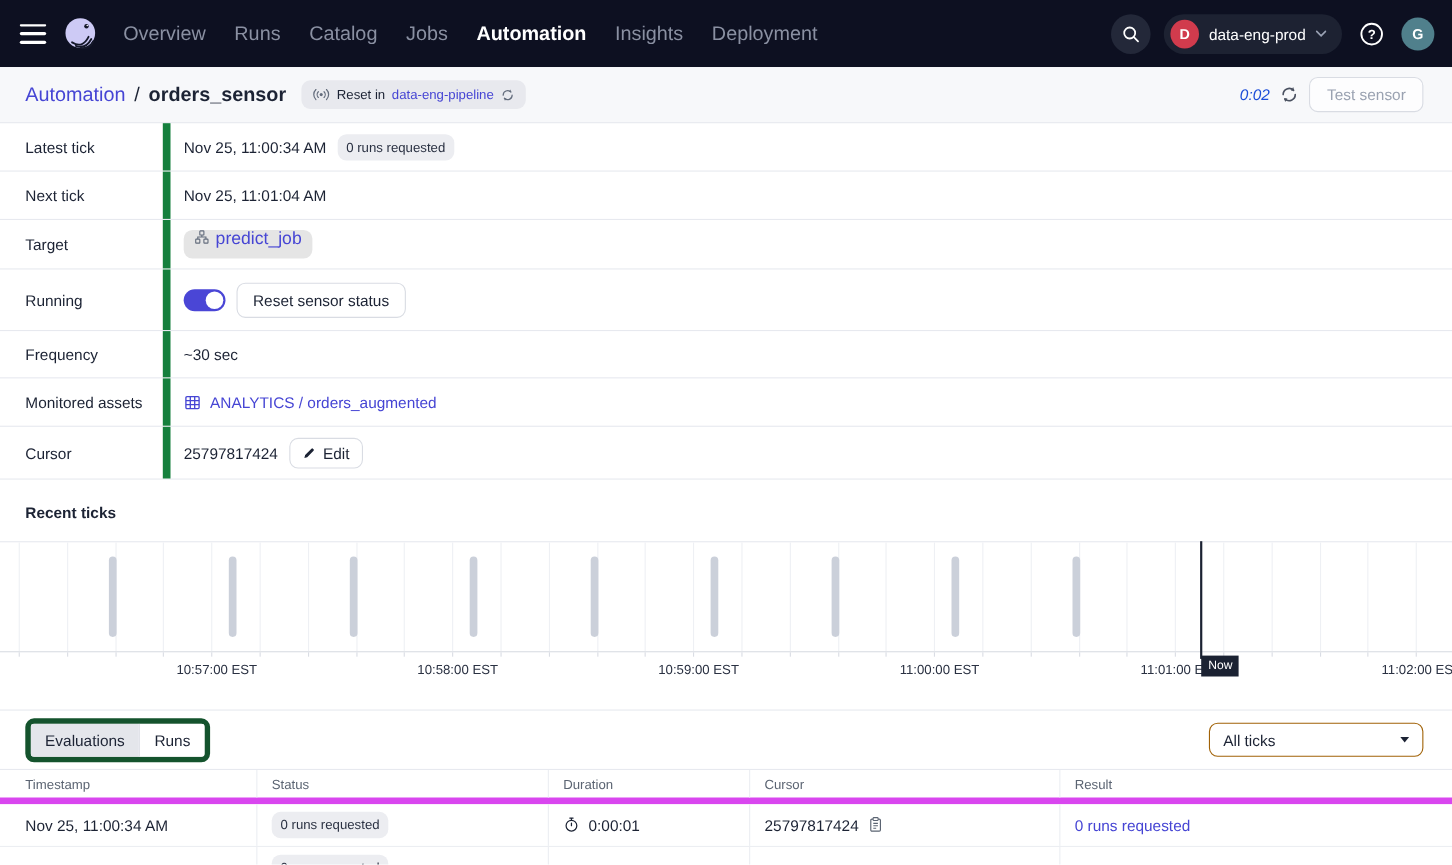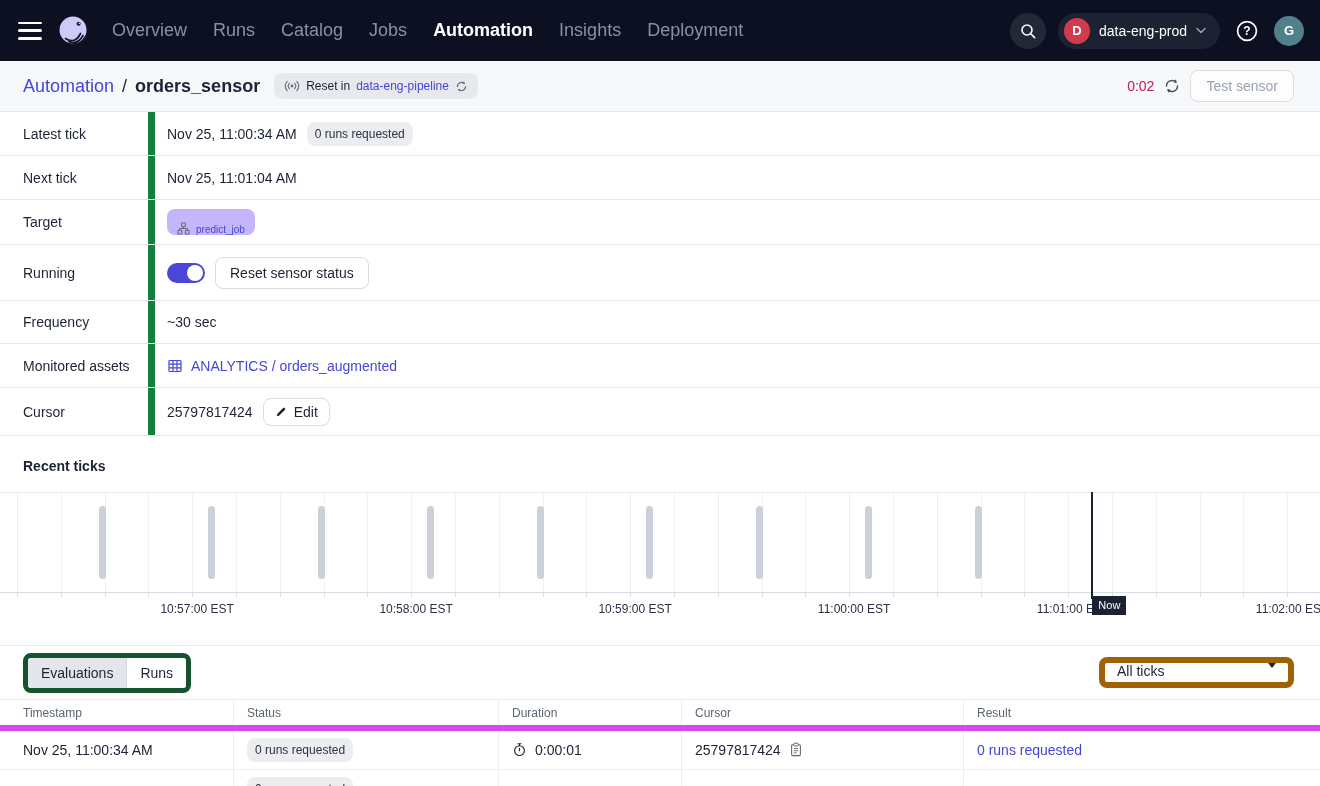--- a/index.html
+++ b/index.html
@@ -24,31 +24,31 @@
 
   
   .page-header { height:51px; background:#f7f8fa; border-bottom:1px solid #e7e9ef; display:flex; align-items:center; padding:0 26px 0 23px; }
   .breadcrumb { display:flex; align-items:baseline; gap:8px; font-size:18px; }
   .crumb-root { color:#4645d4; cursor:pointer; }
   .crumb-sep { color:#1c2334; }
   .crumb-title { font-weight:700; color:#1c2334; }
   .type-pill { margin-left:14px; background:#e8e9ee; border-radius:8px; height:26px; display:flex; align-items:center; gap:6px; padding:0 10px; font-size:12px; color:#1c2334; }
   .type-pill .lnk { color:#4645d4; cursor:pointer; }
   .header-right { margin-left:auto; display:flex; align-items:center; gap:10px; }
-  .countdown { font-size:14px; color:#be185d; }
+  .countdown { font-size:14px; color:#1d4ed8;font-style:italic; }
   .icon-btn { background:none; border:none; color:#4a5160; display:flex; align-items:center; cursor:pointer; padding:0; }
   .test-btn { background:#fdfdfe; border:1px solid #d9dce3; border-radius:8px; color:#9aa2b1; font-size:14px; padding:7px 15px; font-family:inherit; }
 
   
   .drow { display:flex; align-items:center; border-bottom:1px solid #e7e9ef; }
   .drow .dlabel { width:155px; flex:0 0 155px; align-self:stretch; display:flex; align-items:center; padding-left:23px; border-right:7px solid #15803d; font-size:14px; }
   .drow .dval { display:flex; align-items:center; gap:10px; padding-left:12px; font-size:14px; }
   .h44{height:44px}.h45{height:45px}.h56{height:56px}.h43{height:43px}.h48{height:48px}
   .badge { background:#ecedf1; border-radius:8px; font-size:12px; color:#2a3142; padding:5px 8px; white-space:nowrap; }
-  .job-pill { background:#c4b5fd; border-radius:8px; height:26px; display:flex; align-items:flex-end; gap:6px; padding:0 10px; font-size:10px; color:#636c7c; cursor:pointer; }
+  .job-pill { background:#e5e5e5; border-radius:8px; height:26px; display:flex; align-items:flex-start; gap:6px; padding:0 10px; font-size:16px; color:#636c7c; cursor:pointer; }
   .job-pill .lnk { color:#4645d4; }
   .toggle { width:38px; height:20px; border-radius:10px; background:#4a46d6; position:relative; cursor:pointer; flex:0 0 38px; }
   .toggle .knob { position:absolute; right:2px; top:2px; width:16px; height:16px; border-radius:50%; background:#fff; }
   .wbtn { background:#fff; border:1px solid #d9dce3; border-radius:8px; color:#1c2334; font-size:14px; padding:7px 14px; font-family:inherit; display:flex; align-items:center; gap:7px; cursor:pointer; }
   .asset-link { display:flex; align-items:center; gap:8px; color:#4645d4; font-size:14px; cursor:pointer; }
 
   
   .recent-title { padding:22px 23px 0; font-size:14px; font-weight:700; height:56px; }
   .chart-zone { position:relative; width:1320px; }
   .ticks-plot { position:relative; height:101px; border-top:1px solid #e7e9ef; border-bottom:1px solid #d9dce3; overflow:hidden; }
@@ -60,21 +60,21 @@
   .now-line { position:absolute; top:0; width:2px; height:107px; background:#1b2232; z-index:3; }
   .now-badge { position:absolute; top:104px; background:#1b2232; color:#fff; font-size:11px; padding:3px 6px 4px; z-index:4; }
   .section-divider { border-bottom:1px solid #e7e9ef; }
 
   
   .controls { height:53px; display:flex; align-items:center; justify-content:space-between; padding:0 26px 0 23px; }
   .seg { display:inline-flex; border:5px solid #14532d; border-radius:8px; overflow:hidden; background:#fff; }
   .seg button { border:none; background:#fff; font-family:inherit; font-size:14px; color:#1c2334; padding:7px 13px; cursor:pointer; }
   .seg button.active { background:#e4e6eb; }
   .seg button + button { border-left:1px solid #d5d8e0; }
-  .dropdown { width:195px; height:31px; border:6px solid #a16207; border-radius:8px; background:#fff; display:flex; align-items:flex-start; justify-content:space-between; padding:0 12px; font-size:14px; cursor:pointer; }
+  .dropdown { width:195px; height:31px; border:1px solid #a16207; border-radius:8px; background:#fff; display:flex; align-items:center; justify-content:space-between; padding:0 12px; font-size:14px; cursor:pointer; }
   .caret { width:0; height:0; border-left:4.5px solid transparent; border-right:4.5px solid transparent; border-top:5.5px solid #1c2334; }
 
   
   .trow { display:grid; grid-template-columns:233px 265px 183px 282px 1fr; }
   .tcell { display:flex; align-items:center; padding-left:13px; min-width:0; }
   .tcell:first-child { padding-left:23px; }
   .tcell + .tcell { border-left:1px solid #eceef2; }
   .thead { height:32px; border-top:1px solid #e7e9ef; border-bottom:6px solid #d946ef; }
   .thead .tcell { font-size:12px; color:#5b6472; }
   .tbody-row { height:39px; border-bottom:1px solid #eceef2; font-size:14px; }

